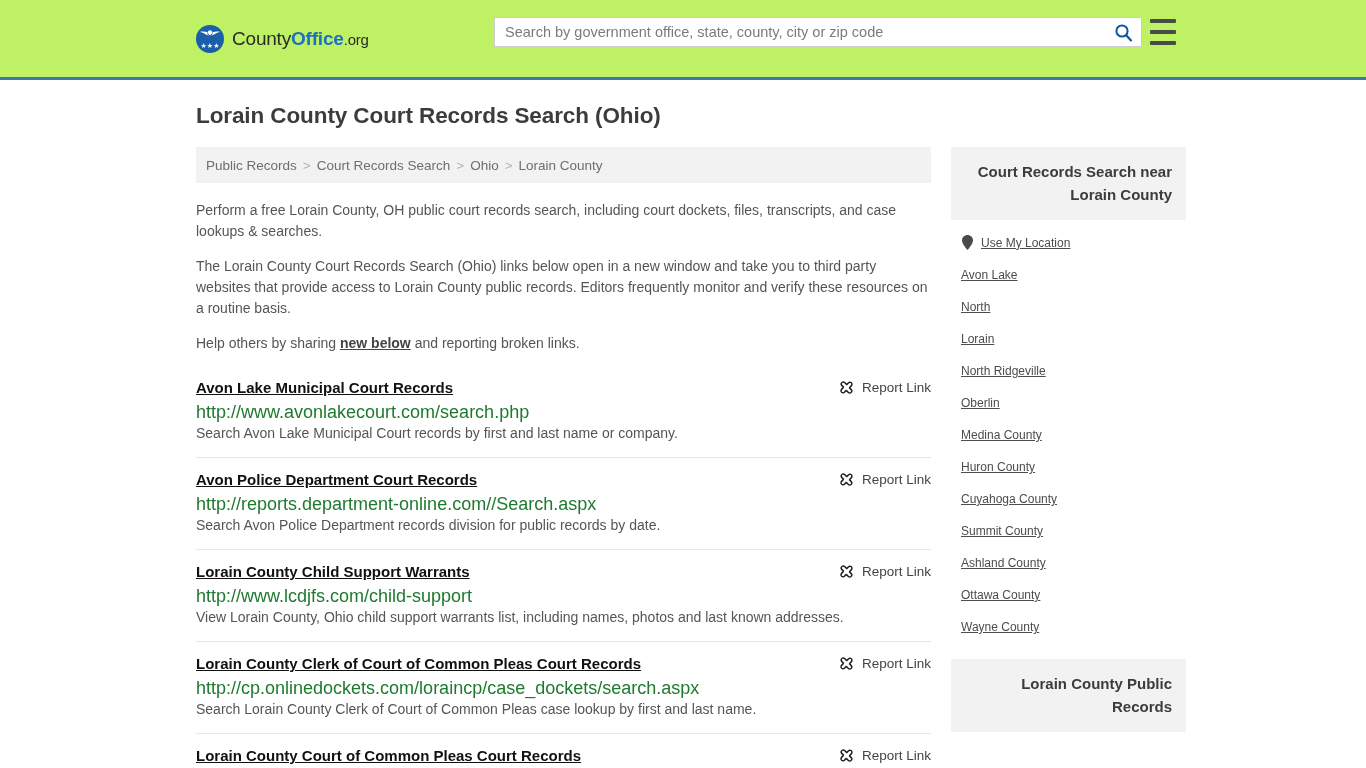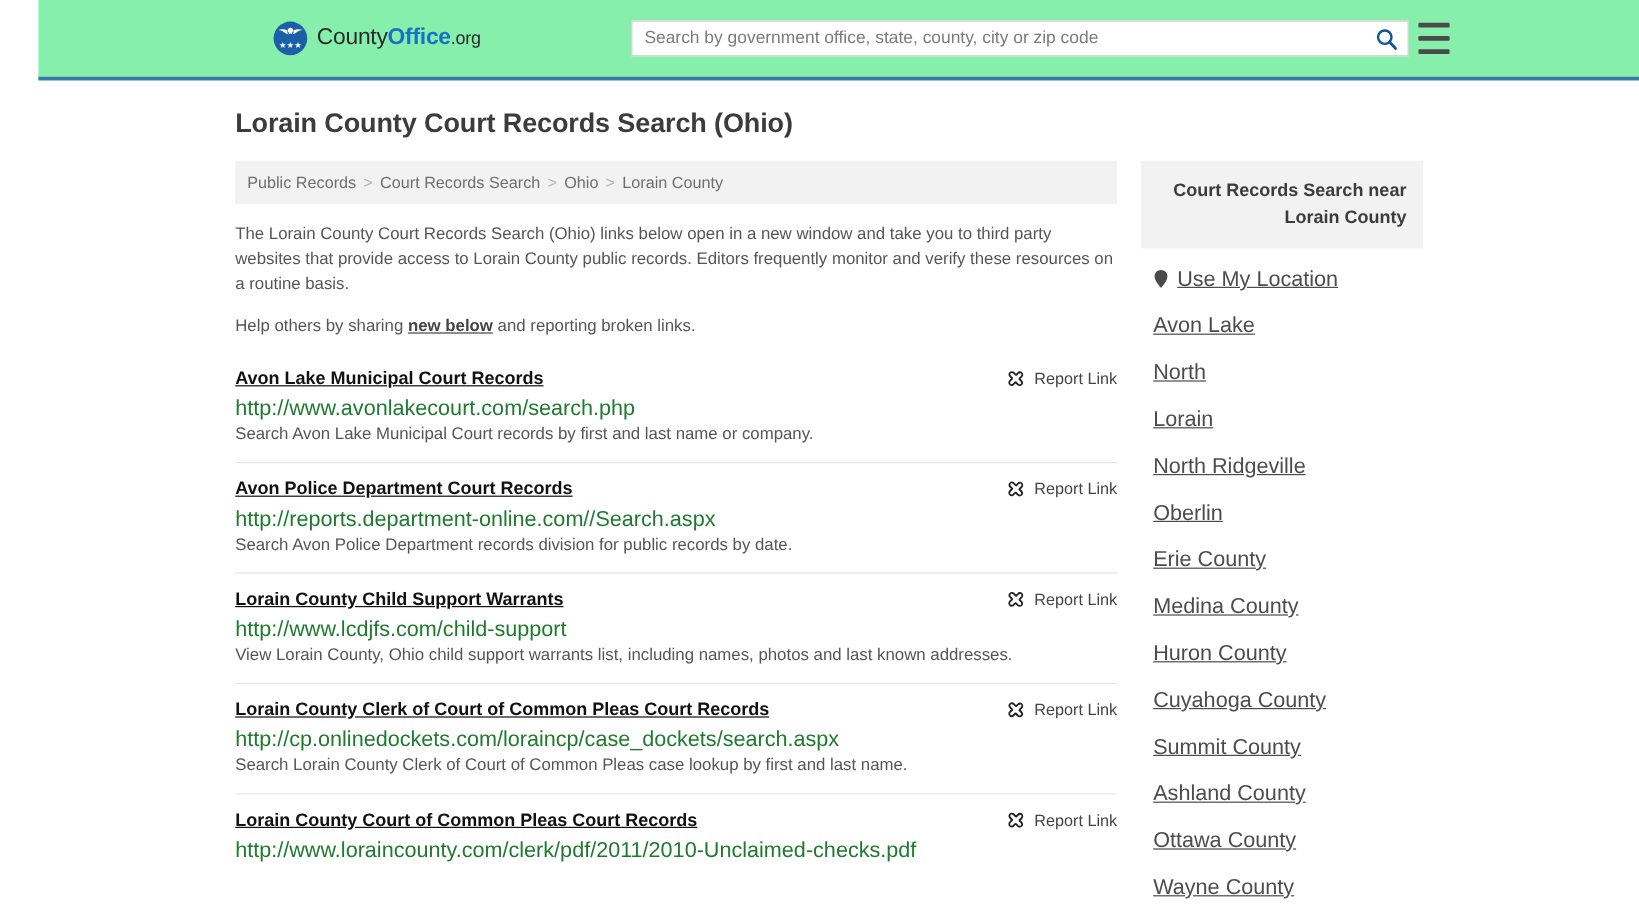--- a/index.html
+++ b/index.html
@@ -7,27 +7,26 @@
   body {
     width: 1366px; height: 768px;
     background: #ffffff;
     font-family: "Liberation Sans", sans-serif;
     color: #444444;
     overflow: hidden;
   }
 
   
   .site-header {
-    height: 67px;
-    background: #86efac;
+    height: 80px;
+    background: #bef264;
     border-bottom: 3px solid #3a79ac;
     display: flex;
     align-items: center;
     position: relative;
-    margin-left: 32px;
   }
   .brand {
     position: absolute;
     left: 196px;
     display: flex;
     align-items: center;
     gap: 8px;
     text-decoration: none;
   }
   .brand-mark {
@@ -211,21 +210,21 @@
     line-height: 23px;
   }
   .side-links { padding-top: 6px; }
   .side-link-row {
     display: flex;
     align-items: center;
     gap: 8px;
     padding: 9px 0 9px 10px;
   }
   .side-link {
-    font-size: 18px;
+    font-size: 12px;
     color: #4c4c4c;
     text-decoration: underline;
   }
   .pin-icon { flex: 0 0 auto; display: block; margin-left: 1px; }
   .side-panel-head.second { margin-top: 16px; }
 </style>
 </head>
 <body>
 
 <div class="site-header">
@@ -270,20 +269,21 @@
         <a href="#">Public Records</a>
         <span class="sep">&gt;</span>
         <a href="#">Court Records Search</a>
         <span class="sep">&gt;</span>
         <a href="#">Ohio</a>
         <span class="sep">&gt;</span>
         <a href="#">Lorain County</a>
       </nav>
 
       <div class="intro">
+        <p class="p-first">Perform a free Lorain County, OH public court records search, including court dockets, files, transcripts, and case lookups &amp; searches.</p>
         <p>The Lorain County Court Records Search (Ohio) links below open in a new window and take you to third party websites that provide access to Lorain County public records. Editors frequently monitor and verify these resources on a routine basis.</p>
         <p><span>Help others by sharing </span><a class="inline-link" href="#">new below</a><span> and reporting broken links.</span></p>
       </div>
 
       <div class="results">
 
         <div class="result">
           <div class="result-head">
             <a class="result-title" href="#">Avon Lake Municipal Court Records</a>
             <a class="report-link" href="#">
@@ -392,23 +392,20 @@
         <div class="side-link-row">
           <a class="side-link" href="#">Lorain</a>
         </div>
         <div class="side-link-row">
           <a class="side-link" href="#">North Ridgeville</a>
         </div>
         <div class="side-link-row">
           <a class="side-link" href="#">Oberlin</a>
         </div>
         <div class="side-link-row">
-          <a class="side-link" href="#">Erie County</a>
-        </div>
-        <div class="side-link-row">
           <a class="side-link" href="#">Medina County</a>
         </div>
         <div class="side-link-row">
           <a class="side-link" href="#">Huron County</a>
         </div>
         <div class="side-link-row">
           <a class="side-link" href="#">Cuyahoga County</a>
         </div>
         <div class="side-link-row">
           <a class="side-link" href="#">Summit County</a>

